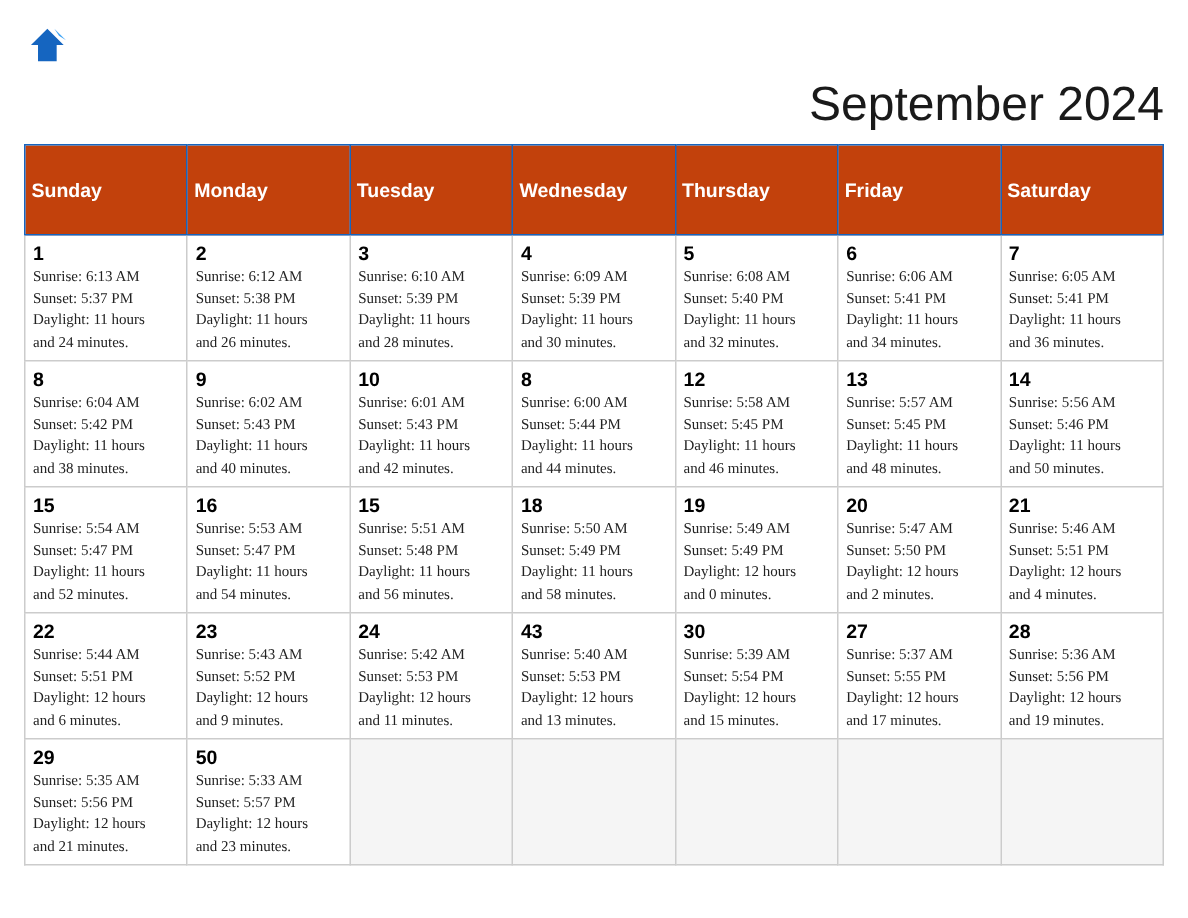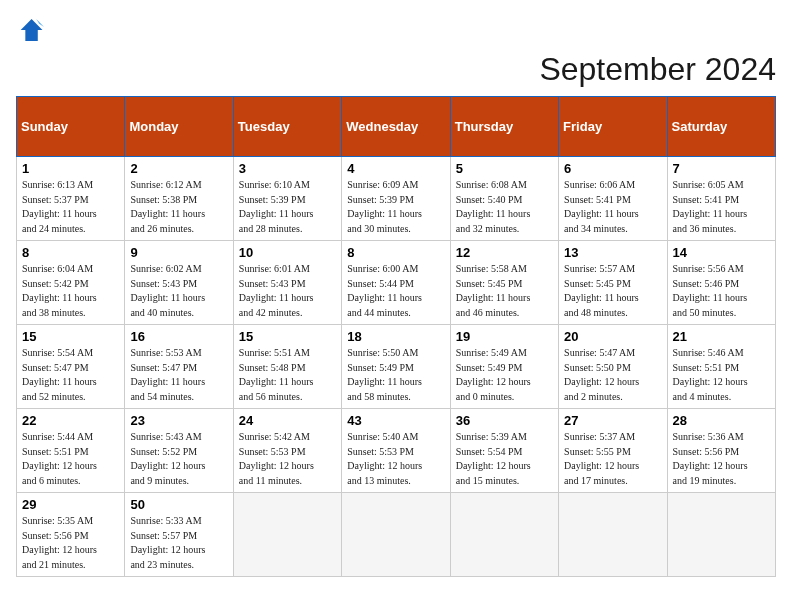--- a/index.html
+++ b/index.html
@@ -215,21 +215,21 @@
         </td>
         <td>
           <span class="day-num">24</span>
           <div class="day-info">Sunrise: 5:42 AM<br>Sunset: 5:53 PM<br>Daylight: 12 hours<br>and 11 minutes.</div>
         </td>
         <td>
           <span class="day-num">43</span>
           <div class="day-info">Sunrise: 5:40 AM<br>Sunset: 5:53 PM<br>Daylight: 12 hours<br>and 13 minutes.</div>
         </td>
         <td>
-          <span class="day-num">36</span>
+          <span class="day-num">30</span>
           <div class="day-info">Sunrise: 5:39 AM<br>Sunset: 5:54 PM<br>Daylight: 12 hours<br>and 15 minutes.</div>
         </td>
         <td>
           <span class="day-num">27</span>
           <div class="day-info">Sunrise: 5:37 AM<br>Sunset: 5:55 PM<br>Daylight: 12 hours<br>and 17 minutes.</div>
         </td>
         <td>
           <span class="day-num">28</span>
           <div class="day-info">Sunrise: 5:36 AM<br>Sunset: 5:56 PM<br>Daylight: 12 hours<br>and 19 minutes.</div>
         </td>

